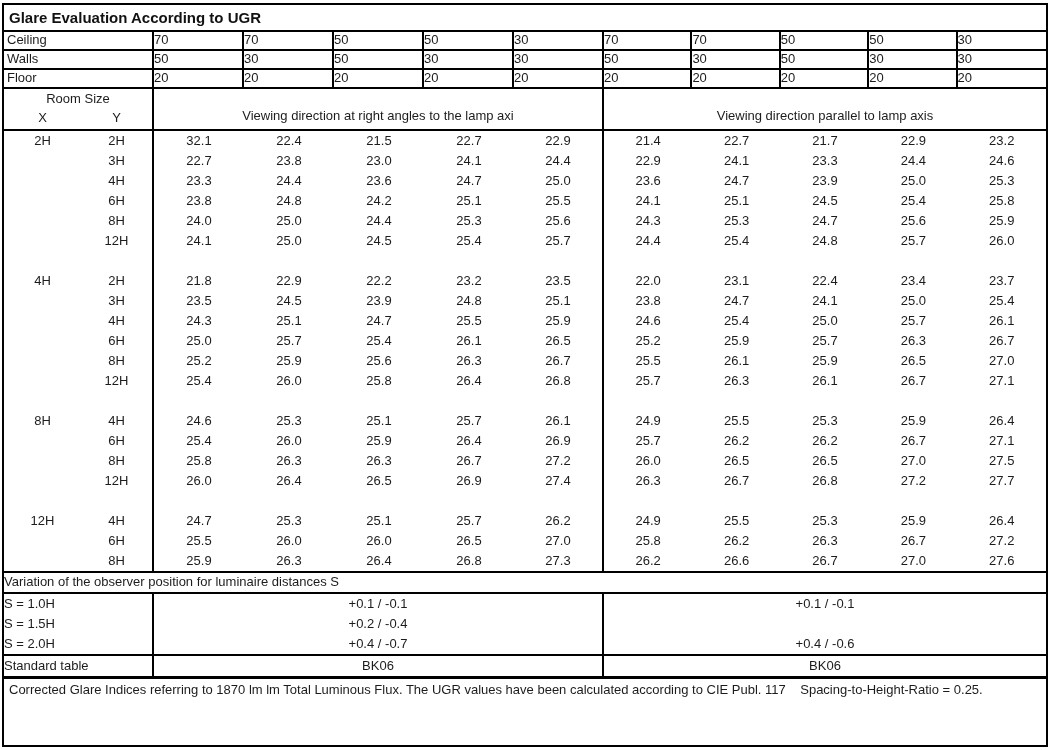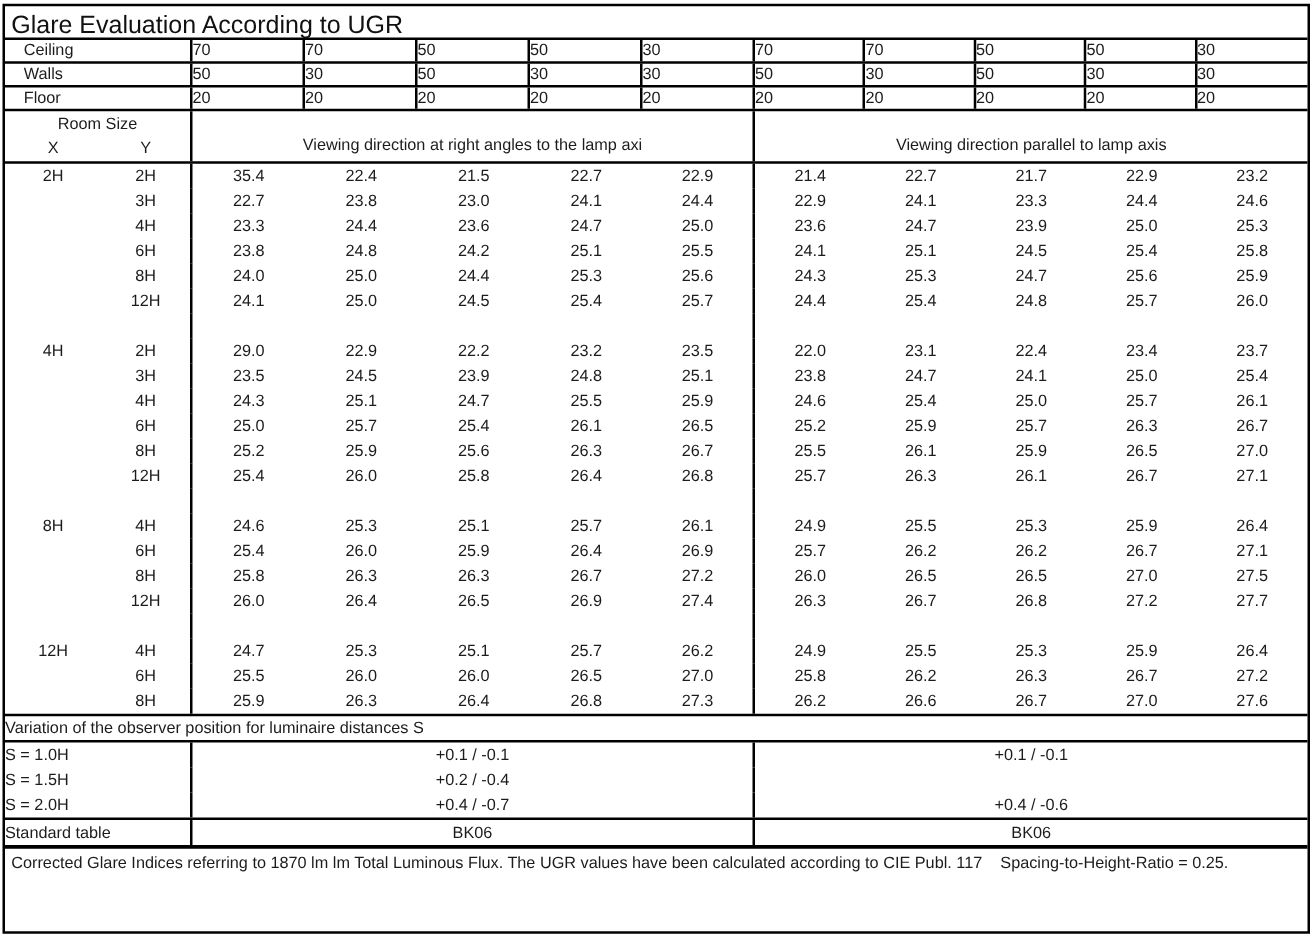--- a/index.html
+++ b/index.html
@@ -1,28 +1,28 @@
 <!DOCTYPE html>
 <html><head>
 <meta charset="utf-8">
 <style>
   * { margin:0; padding:0; box-sizing:border-box; }
   html,body { width:1050px; height:750px; background:#fff; }
   body { font-family:"Liberation Sans", sans-serif; color:#1c1c1c; font-size:13px; }
   .sheet { width:1046px; height:744px; margin:3px 2px; border:2px solid #000; background:#fff; }
 
   .title-row { height:27px; border-bottom:2px solid #000; padding:4px 0 0 5px;
-               font-size:20px; font-weight:normal; color:#111; }
+               font-size:15px; font-weight:bold; color:#111; }
 
   .surface-row { display:grid; height:19px; line-height:16px;
                  grid-template-columns:150px repeat(5, 90px) repeat(5, 88.4px);
                  border-bottom:2px solid #000; }
   .surface-row .cell { border-right:2px solid #000; text-align:left; }
   .surface-row .cell:last-child { border-right:none; }
-  .surface-row .label-cell { text-align:left; padding-left:15px; }
+  .surface-row .label-cell { text-align:left; padding-left:3px; }
 
   .dir-header { display:grid; grid-template-columns:150px 450px 442px; height:42px;
                 border-bottom:2px solid #000; }
   .room-size-cell { border-right:2px solid #000; }
   .room-size-line { text-align:center; height:20px; line-height:20px; }
   .xy-line { display:flex; height:20px; line-height:18px; }
   .xy-line .xhead { width:77px; text-align:center; }
   .xy-line .yhead { width:71px; text-align:center; }
   .dir-cell { text-align:center; padding-top:19px; }
   .dir-cell.left { border-right:2px solid #000; }
@@ -104,21 +104,21 @@
       </div>
     </div>
     <div class="dir-cell left">Viewing direction at right angles to the lamp axi</div>
     <div class="dir-cell">Viewing direction parallel to lamp axis</div>
   </div>
 
   <div class="data-area">
       <div class="data-row">
         <div class="cell xcell">2H</div>
         <div class="cell ycell">2H</div>
-        <div class="cell vcell">35.4</div>
+        <div class="cell vcell">32.1</div>
         <div class="cell vcell">22.4</div>
         <div class="cell vcell">21.5</div>
         <div class="cell vcell">22.7</div>
         <div class="cell vcell mid">22.9</div>
         <div class="cell vcell">21.4</div>
         <div class="cell vcell">22.7</div>
         <div class="cell vcell">21.7</div>
         <div class="cell vcell">22.9</div>
         <div class="cell vcell">23.2</div>
       </div>
@@ -202,21 +202,21 @@
         <div class="cell vcell mid"></div>
         <div class="cell vcell"></div>
         <div class="cell vcell"></div>
         <div class="cell vcell"></div>
         <div class="cell vcell"></div>
         <div class="cell vcell"></div>
       </div>
       <div class="data-row">
         <div class="cell xcell">4H</div>
         <div class="cell ycell">2H</div>
-        <div class="cell vcell">29.0</div>
+        <div class="cell vcell">21.8</div>
         <div class="cell vcell">22.9</div>
         <div class="cell vcell">22.2</div>
         <div class="cell vcell">23.2</div>
         <div class="cell vcell mid">23.5</div>
         <div class="cell vcell">22.0</div>
         <div class="cell vcell">23.1</div>
         <div class="cell vcell">22.4</div>
         <div class="cell vcell">23.4</div>
         <div class="cell vcell">23.7</div>
       </div>

